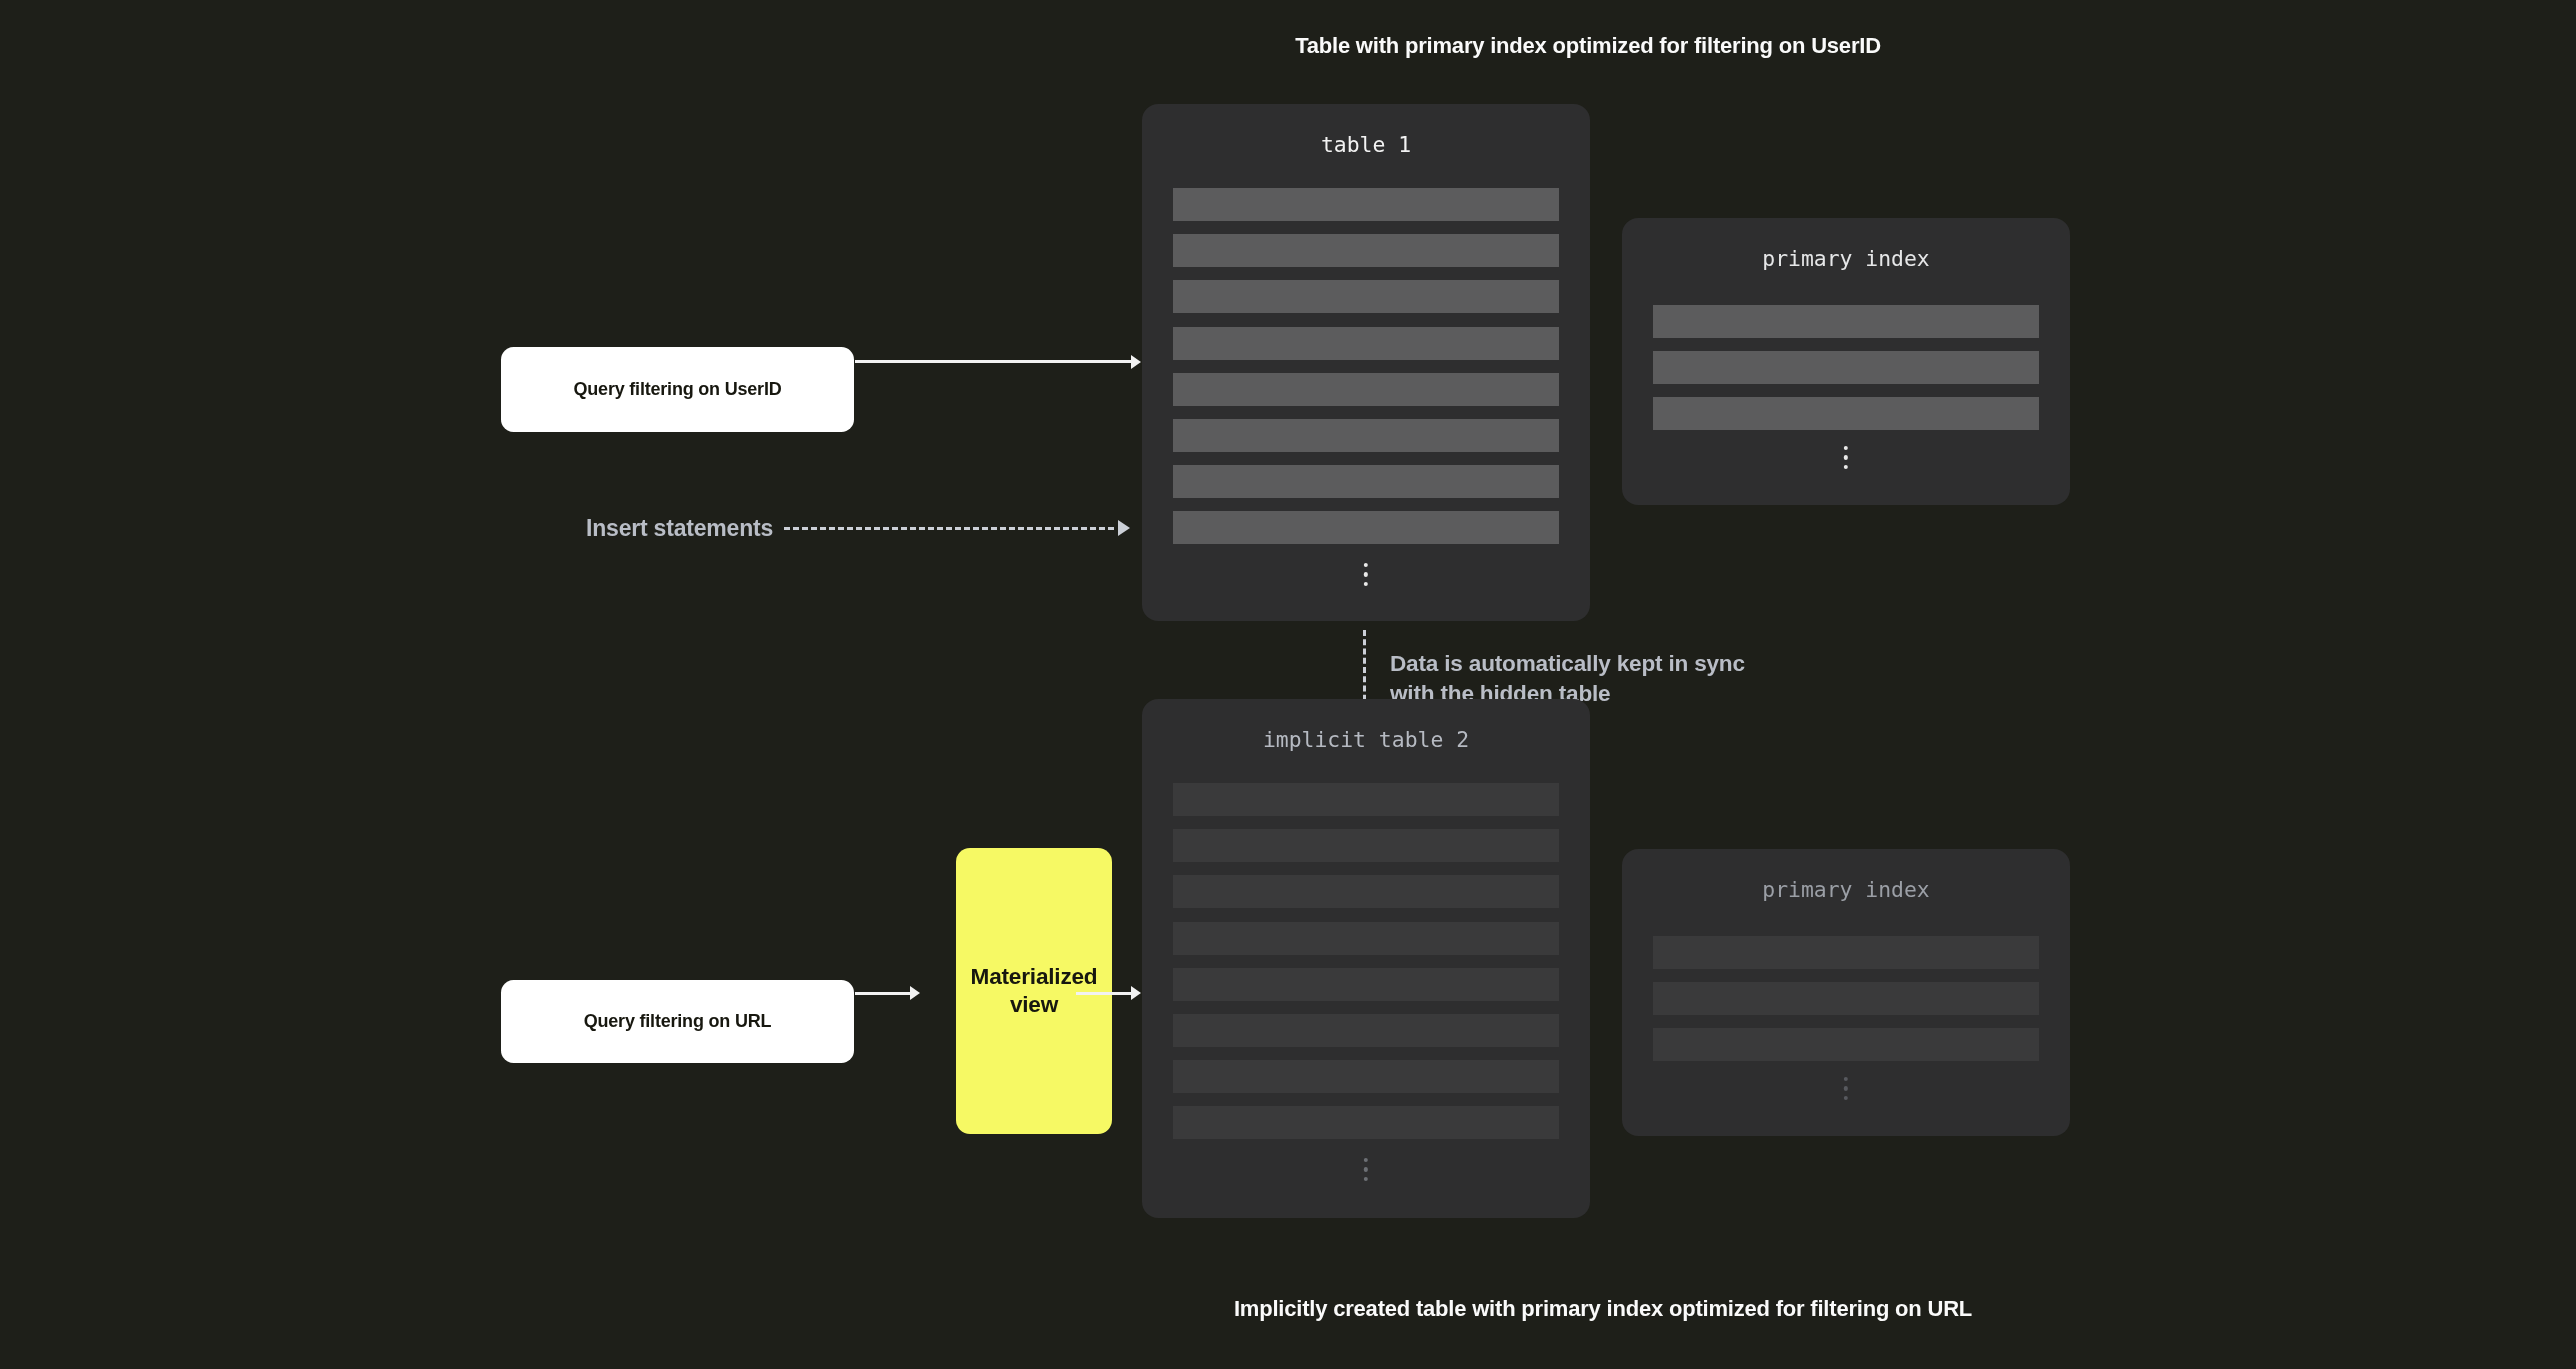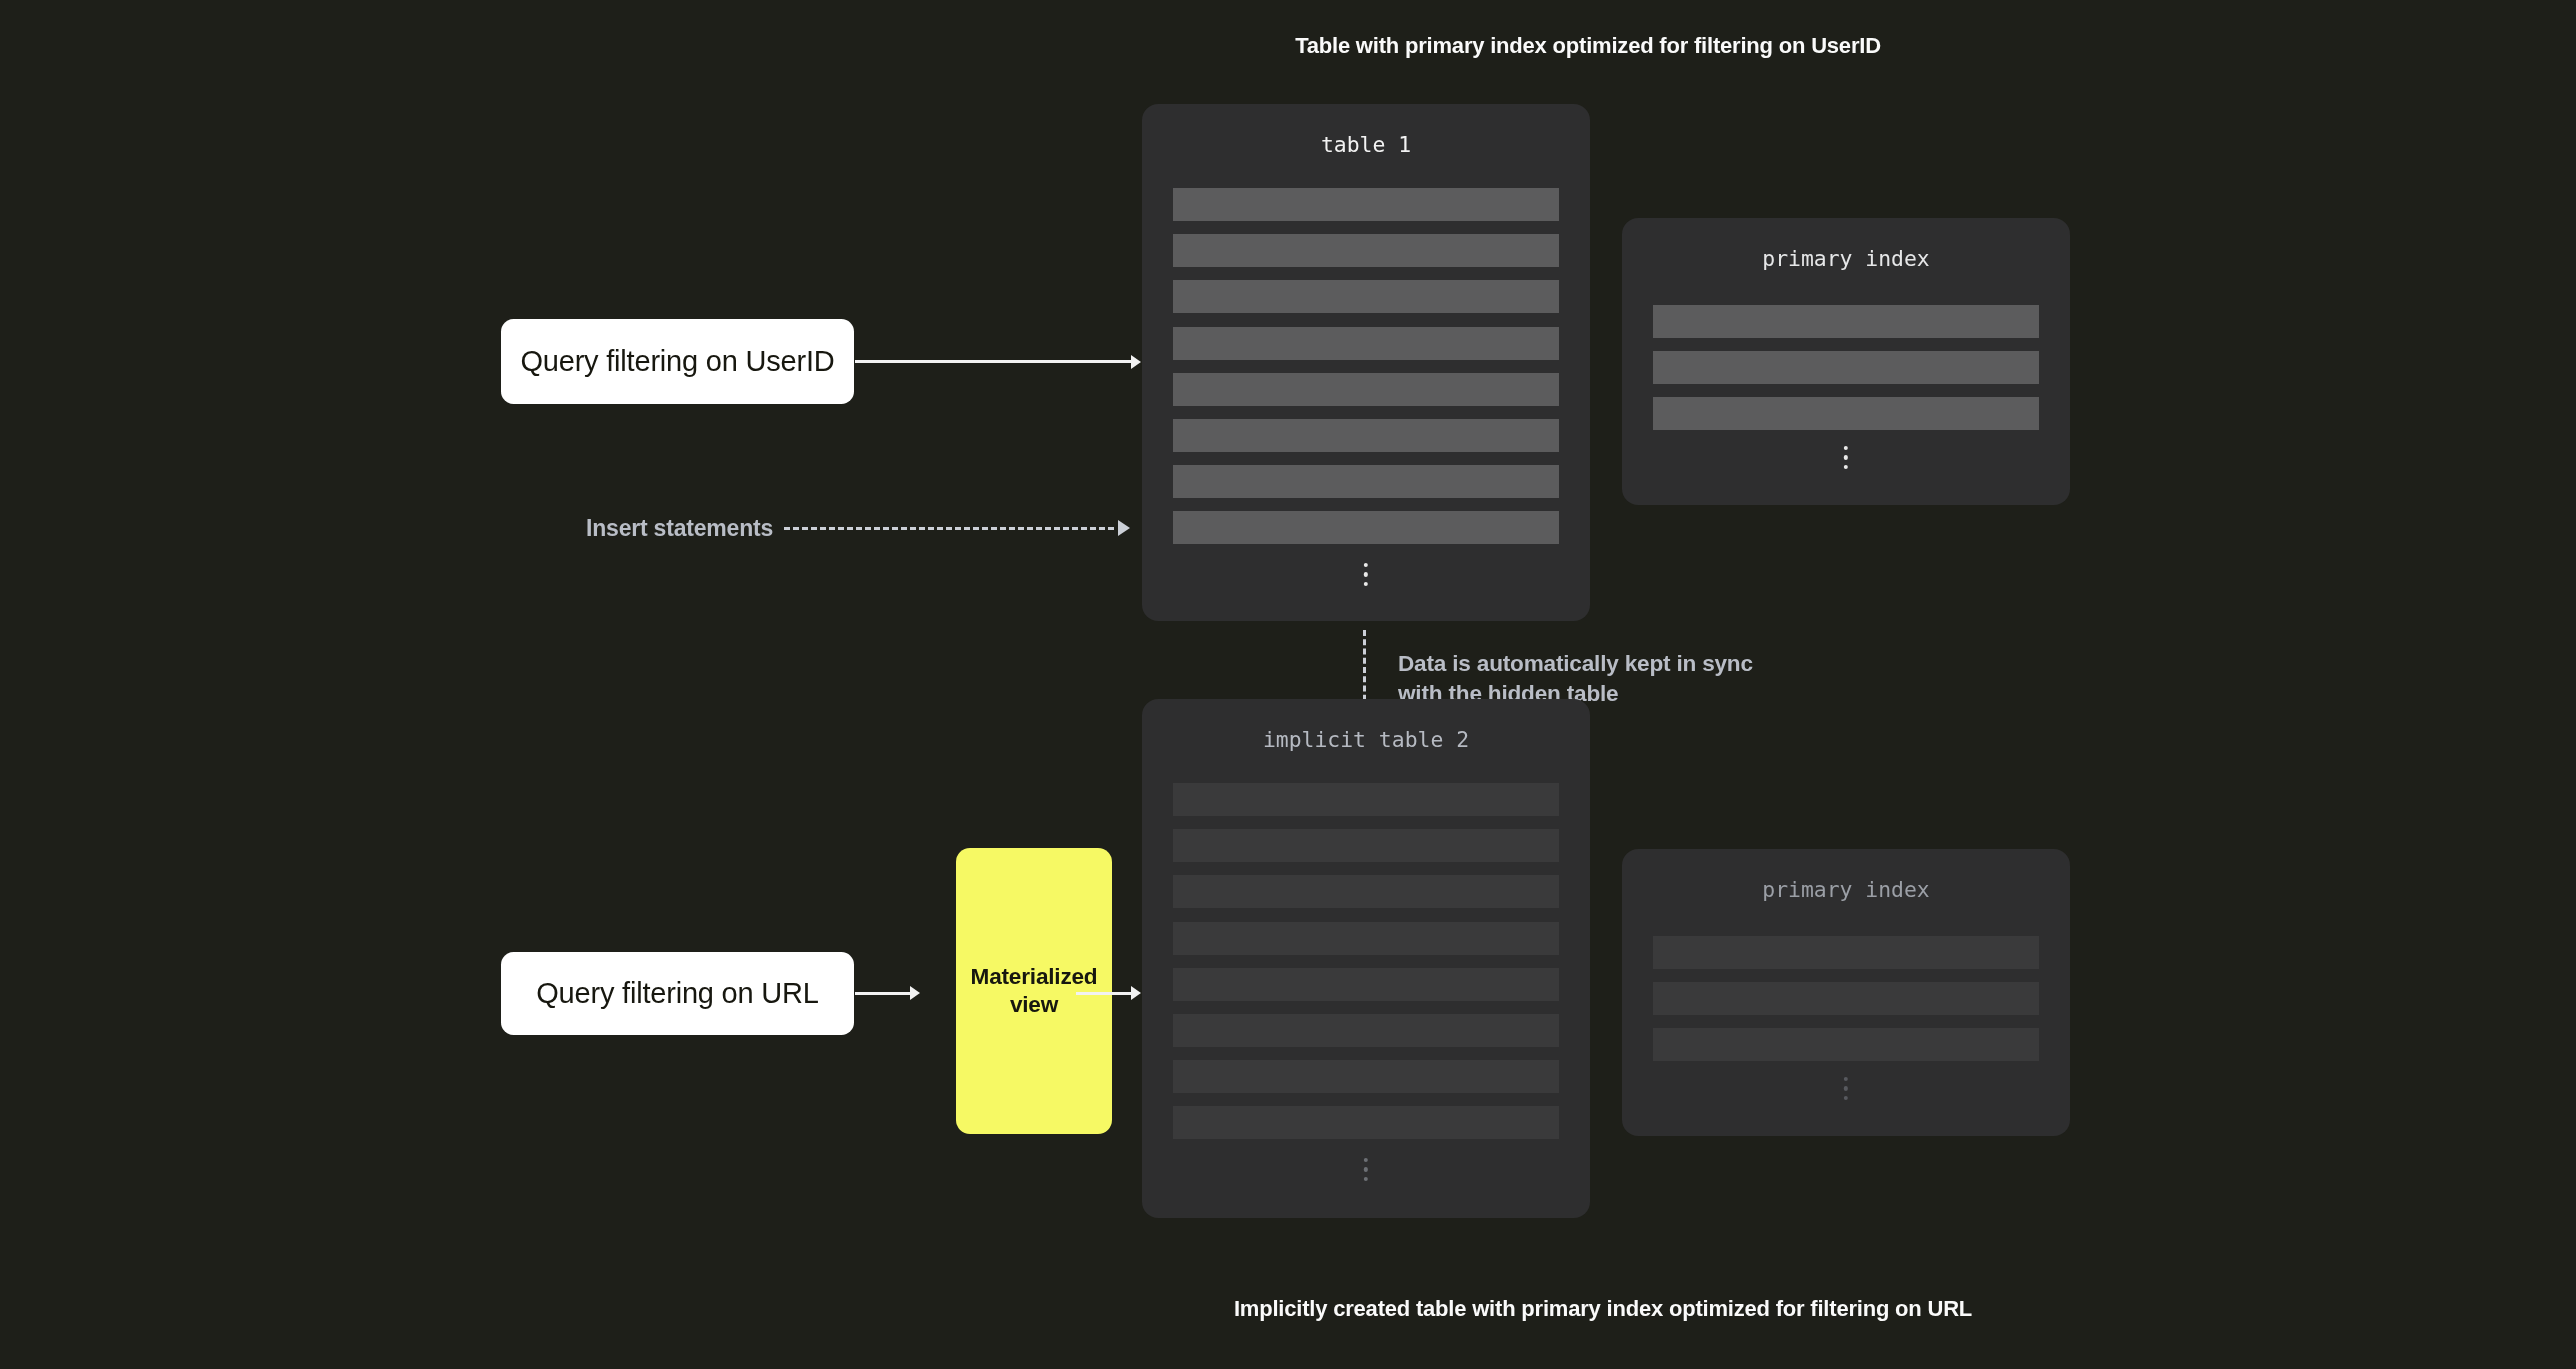--- a/index.html
+++ b/index.html
@@ -54,22 +54,23 @@
   }
   .vdots i{display:block;width:4.4px;height:4.4px;border-radius:50%;}
   .table-box .vdots{top:459px;}
   .index-box .vdots{top:228px;}
   .dots-bright i{background:var(--dots_bright);}
   .dots-dim i{background:var(--dots_dim);}
   .dots-dimmer i{background:var(--dots_dimmer);}
   .white-box{
     position:absolute;background:var(--white_box);border-radius:12.6px;
     display:flex;align-items:center;justify-content:center;
-    color:var(--ink);font-size:29px;font-weight:normal;letter-spacing:-0.2px;
+    color:var(--ink);font-size:18px;font-weight:bold;letter-spacing:-0.2px;
     text-align:center;
+    margin-top:28px;
   }
   .yellow-box{
     position:absolute;background:var(--accent_yellow);border-radius:14px;
     display:flex;align-items:center;justify-content:center;
     color:var(--ink);font-size:22.6px;font-weight:bold;letter-spacing:-0.2px;
     text-align:center;line-height:28px;margin-left:36px;
   }
   .hline{position:absolute;height:2.5px;background:var(--arrow_white);}
   .head-right{
     position:absolute;width:0;height:0;
@@ -87,21 +88,21 @@
     position:absolute;width:0;height:0;
     border-left:8.2px solid transparent;border-right:8.2px solid transparent;
     border-top:12.6px solid var(--arrow_muted);
   }
   .side-label{
     position:absolute;color:var(--muted_text);font-size:23px;font-weight:bold;
     letter-spacing:-0.2px;white-space:nowrap;
   }
   .note{
     position:absolute;color:var(--muted_text);font-size:22.6px;font-weight:bold;
-    letter-spacing:-0.2px;line-height:30px;white-space:nowrap;margin-left:8px;
+    letter-spacing:-0.2px;line-height:30px;white-space:nowrap;
   }
 </style>
 </head>
 <body>
 
 <div class="stage">
 
   <div class="caption" style="left:1588px;top:33px;">Table with primary index optimized for filtering on UserID</div>
 
   <div class="panel table-box" style="left:1142px;top:104px;width:448px;height:517px;">

